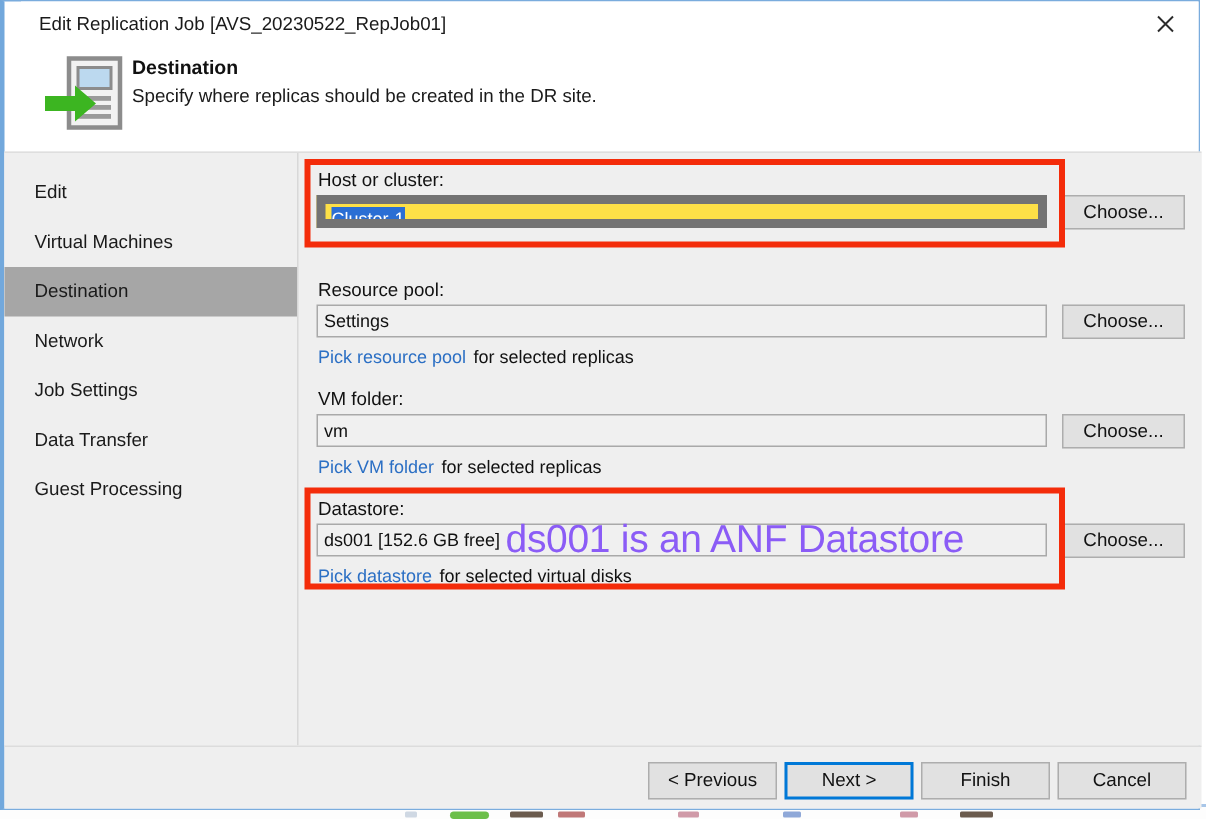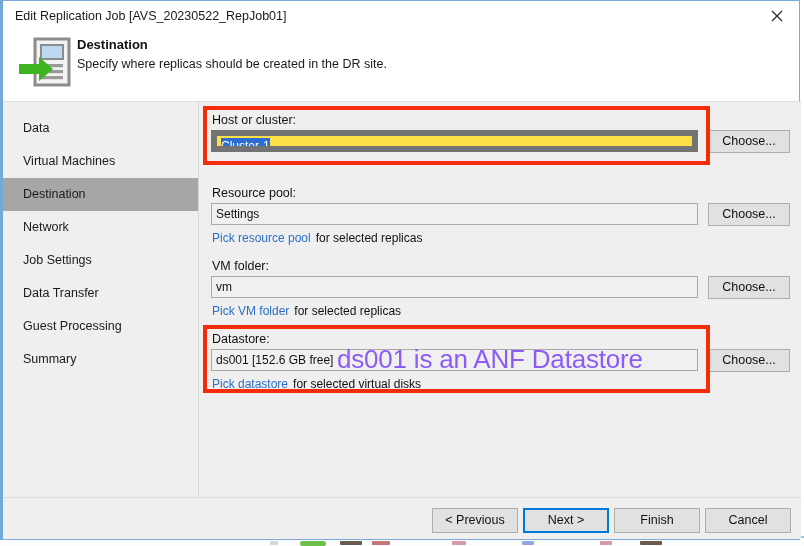--- a/index.html
+++ b/index.html
@@ -66,20 +66,21 @@
     position: absolute;
     left: 0;
     top: 0;
     width: 800px;
     height: 540px;
     background: #ffffff;
     border: 1px solid #7aacdd;
     border-left-width: 3px;
     border-left-color: #72a8dc;
     box-sizing: border-box;
+    padding-left: 11px;
   }
 
   
   #titlebar {
     position: relative;
     height: 30px;
     background: #ffffff;
   }
   #window-title {
     position: absolute;
@@ -332,28 +333,27 @@
         <path d="M0 27 L20 27 L20 20 L34 32 L20 44 L20 37 L0 37 Z" fill="#3cb521"></path>
       </svg>
     </div>
     <div id="header-title">Destination</div>
     <div id="header-subtitle">Specify where replicas should be created in the DR site.</div>
   </div>
 
   <div id="body-area">
 
     <div id="sidebar">
-      <div class="nav-item">Data</div>
+      <div class="nav-item">Edit</div>
       <div class="nav-item">Virtual Machines</div>
       <div class="nav-item selected">Destination</div>
       <div class="nav-item">Network</div>
       <div class="nav-item">Job Settings</div>
       <div class="nav-item">Data Transfer</div>
       <div class="nav-item">Guest Processing</div>
-      <div class="nav-item">Summary</div>
     </div>
 
     <div id="content">
 
       <div class="field-label" style="left:12px; top:11px;">Host or cluster:</div>
       <div class="text-input focused" style="left:11px; top:28px; width:487px;">
         <span class="sel-text">Cluster-1</span>
       </div>
       <div class="choose-btn" style="left:508px; top:28px;">Choose...</div>
 

